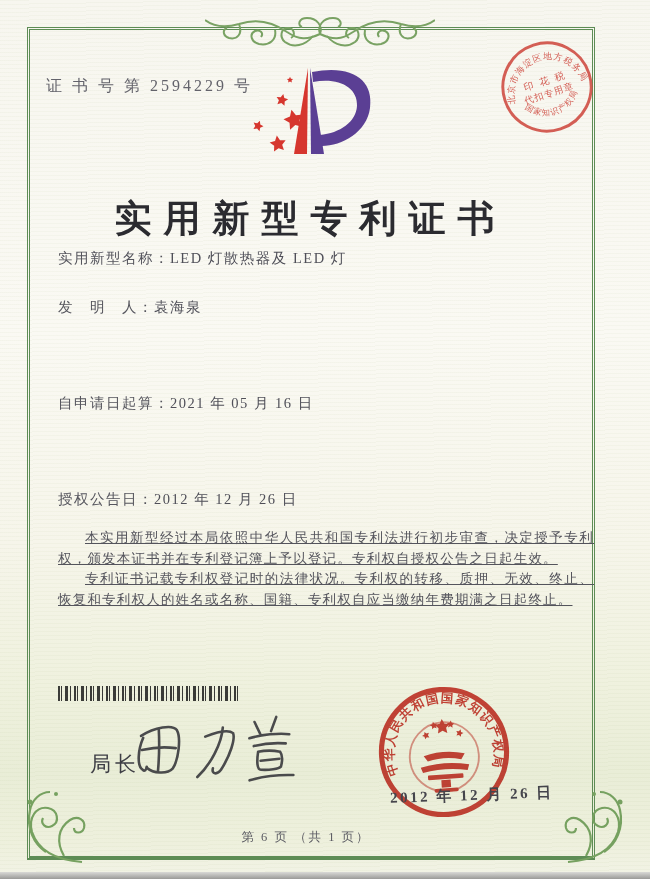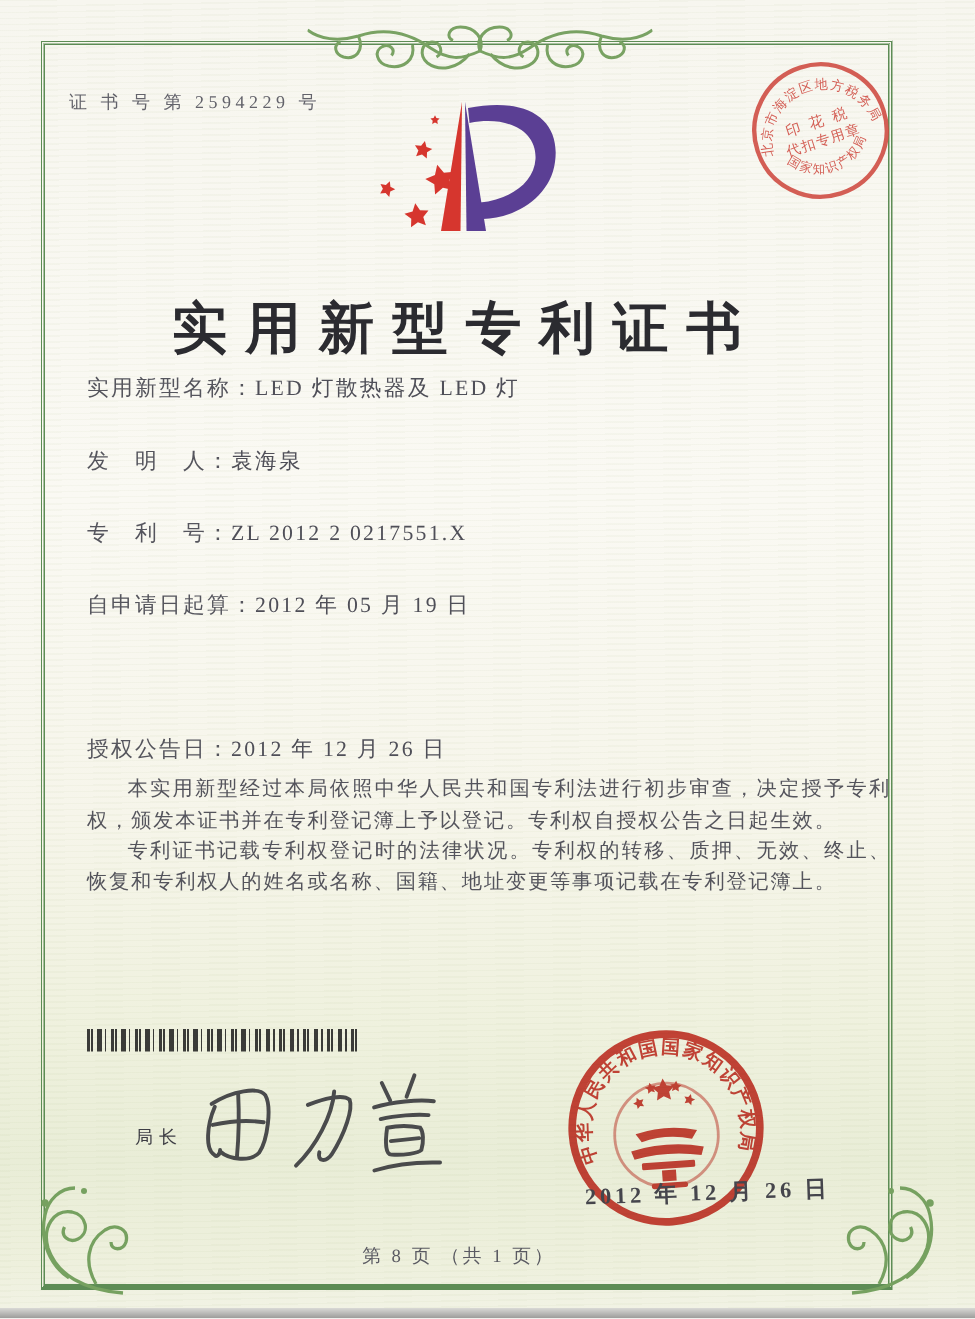--- a/index.html
+++ b/index.html
@@ -6,33 +6,33 @@
   *{box-sizing:border-box;font-family:"Liberation Serif","DejaVu Serif",serif;}
   .page{position:relative;width:650px;height:879px;overflow:hidden;
     background:linear-gradient(180deg,#f7f6ef 0%,#faf9f3 38%,#f6f5ea 62%,#eff1de 78%,#e9edd7 88%,#eef0dd 96%,#f2f3e6 100%);}
   .texture{position:absolute;inset:0;pointer-events:none;
     background:repeating-linear-gradient(179deg,rgba(150,170,110,0.055) 0 1px,transparent 1px 4px);}
   .frame{position:absolute;left:27px;top:27px;right:55px;bottom:19px;
     border:3px double #5d8c55;border-bottom:4px solid #5d8c55;}
   .orn-top{position:absolute;left:205px;top:6px;}
   .orn-bl{position:absolute;left:16px;top:782px;}
   .orn-br{position:absolute;left:562px;top:782px;}
-  .cert-no{position:absolute;left:46px;top:60px;font-size:12px;letter-spacing:3px;color:#63636b;}
+  .cert-no{position:absolute;left:46px;top:76px;font-size:16px;letter-spacing:3px;color:#63636b;}
   .logo{position:absolute;left:238px;top:64px;}
   .tax-stamp{position:absolute;left:498px;top:38px;transform:rotate(-18deg);opacity:.88;}
   .title{position:absolute;left:28px;top:162px;width:565px;text-align:center;
     font-size:37px;font-weight:700;letter-spacing:12px;color:#2b2b30;margin-top:32px;}
   .field-row{position:absolute;left:58px;font-size:14.5px;letter-spacing:1.5px;color:#55555d;white-space:nowrap;}
   .f-label{color:#55555d;}
   .f-value{color:#4f4f58;}
-  .paras{position:absolute;left:58px;top:516px;width:536px;color:#54545c;}
+  .paras{position:absolute;left:58px;top:528px;width:536px;color:#54545c;text-decoration:underline;}
   .paras p{margin:0;font-size:13.5px;line-height:20.5px;letter-spacing:1.2px;text-indent:2em;text-align:justify;}
   .barcode{position:absolute;left:58px;top:686px;width:183px;height:15px;opacity:.85;
     background:repeating-linear-gradient(90deg,#1b1b1b 0 2px,transparent 2px 3px,#1b1b1b 3px 4px,transparent 4px 7px,#1b1b1b 7px 10px,transparent 10px 12px,#1b1b1b 12px 13px,transparent 13px 16px);}
-  .sig-label{position:absolute;left:90px;top:750px;font-size:12px;letter-spacing:4px;color:#3d3d44;text-align:right;}
+  .sig-label{position:absolute;left:90px;top:750px;font-size:21px;letter-spacing:4px;color:#3d3d44;text-align:right;}
   .signature{position:absolute;left:122px;top:706px;transform:rotate(-3deg);}
   .seal{position:absolute;left:374px;top:682px;transform:rotate(-4deg);opacity:.92;mix-blend-mode:multiply;}
   .seal-date{position:absolute;left:390px;top:786px;font-size:15px;font-weight:700;letter-spacing:2.5px;
     color:#45454c;transform:rotate(-2deg);z-index:5;}
   .footer{position:absolute;left:0;top:829px;width:612px;text-align:center;font-size:12.5px;letter-spacing:2px;color:#5a5a62;}
   .scan-edge{position:absolute;left:0;bottom:0;width:100%;height:7px;
     background:linear-gradient(180deg,#d9d9d6,#9a9a98);}
   .seal text, .tax-stamp text{font-family:"Liberation Serif","DejaVu Serif",serif;}
 </style>
 </head>
@@ -107,33 +107,30 @@
   </svg>
 
   <div class="title">实用新型专利证书</div>
 
   <div class="field-row" style="top:298px">
     <span class="f-label">发　明　人：</span><span class="f-value">袁海泉</span>
   </div>
   <div class="field-row" style="top:249px">
     <span class="f-label">实用新型名称：</span><span class="f-value">LED 灯散热器及 LED 灯</span>
   </div>
-  <div class="field-row" style="top:346px">
-    <span class="f-label">专　利　号：</span><span class="f-value">ZL 2012 2 0217551.X</span>
-  </div>
   <div class="field-row" style="top:394px">
-    <span class="f-label">自申请日起算：</span><span class="f-value">2012 年 05 月 19 日</span>
+    <span class="f-label">自申请日起算：</span><span class="f-value">2021 年 05 月 16 日</span>
   </div>
   <div class="field-row" style="top:490px">
     <span class="f-label">授权公告日：</span><span class="f-value">2012 年 12 月 26 日</span>
   </div>
 
   <div class="paras">
     <p>本实用新型经过本局依照中华人民共和国专利法进行初步审查，决定授予专利权，颁发本证书并在专利登记簿上予以登记。专利权自授权公告之日起生效。</p>
-    <p>专利证书记载专利权登记时的法律状况。专利权的转移、质押、无效、终止、恢复和专利权人的姓名或名称、国籍、地址变更等事项记载在专利登记簿上。</p>
+    <p>专利证书记载专利权登记时的法律状况。专利权的转移、质押、无效、终止、恢复和专利权人的姓名或名称、国籍、专利权自应当缴纳年费期满之日起终止。</p>
   </div>
 
   <div class="barcode"></div>
 
   <div class="sig-label">局长</div>
   <svg class="signature" width="190" height="90" viewBox="0 0 190 90" aria-label="田力普">
     <g fill="none" stroke="#2e2e34" stroke-width="2.6" stroke-linecap="round" opacity="0.85">
       <path d="M22,28 C16,40 14,56 20,60 C21,62 24,60 24,57"></path>
       <path d="M20,26 C34,18 52,16 56,22 C60,30 56,52 50,60 C44,66 30,64 24,58"></path>
       <path d="M20,40 C32,38 44,38 54,40"></path>
@@ -167,16 +164,16 @@
       <path d="M53,78 Q75,72 97,78 L93,84 Q75,79 57,84 Z"></path>
       <path d="M49,90 Q75,84 101,90 L99,96 Q75,91 51,96 Z"></path>
       <rect x="56" y="99" width="38" height="5" rx="1"></rect>
       <rect x="70" y="105" width="10" height="8"></rect>
       <rect x="62" y="114" width="26" height="4" rx="2"></rect>
     </g>
     <circle cx="75" cy="80" r="37" fill="none" stroke="#cb362c" stroke-width="2" opacity="0.55"></circle>
   </svg>
   <div class="seal-date">2012 年 12 月 26 日</div>
 
-  <div class="footer">第 8 页 （共 1 页）</div>
+  <div class="footer">第 6 页 （共 1 页）</div>
 
   <div class="scan-edge"></div>
 </div>
 
 </body></html>

